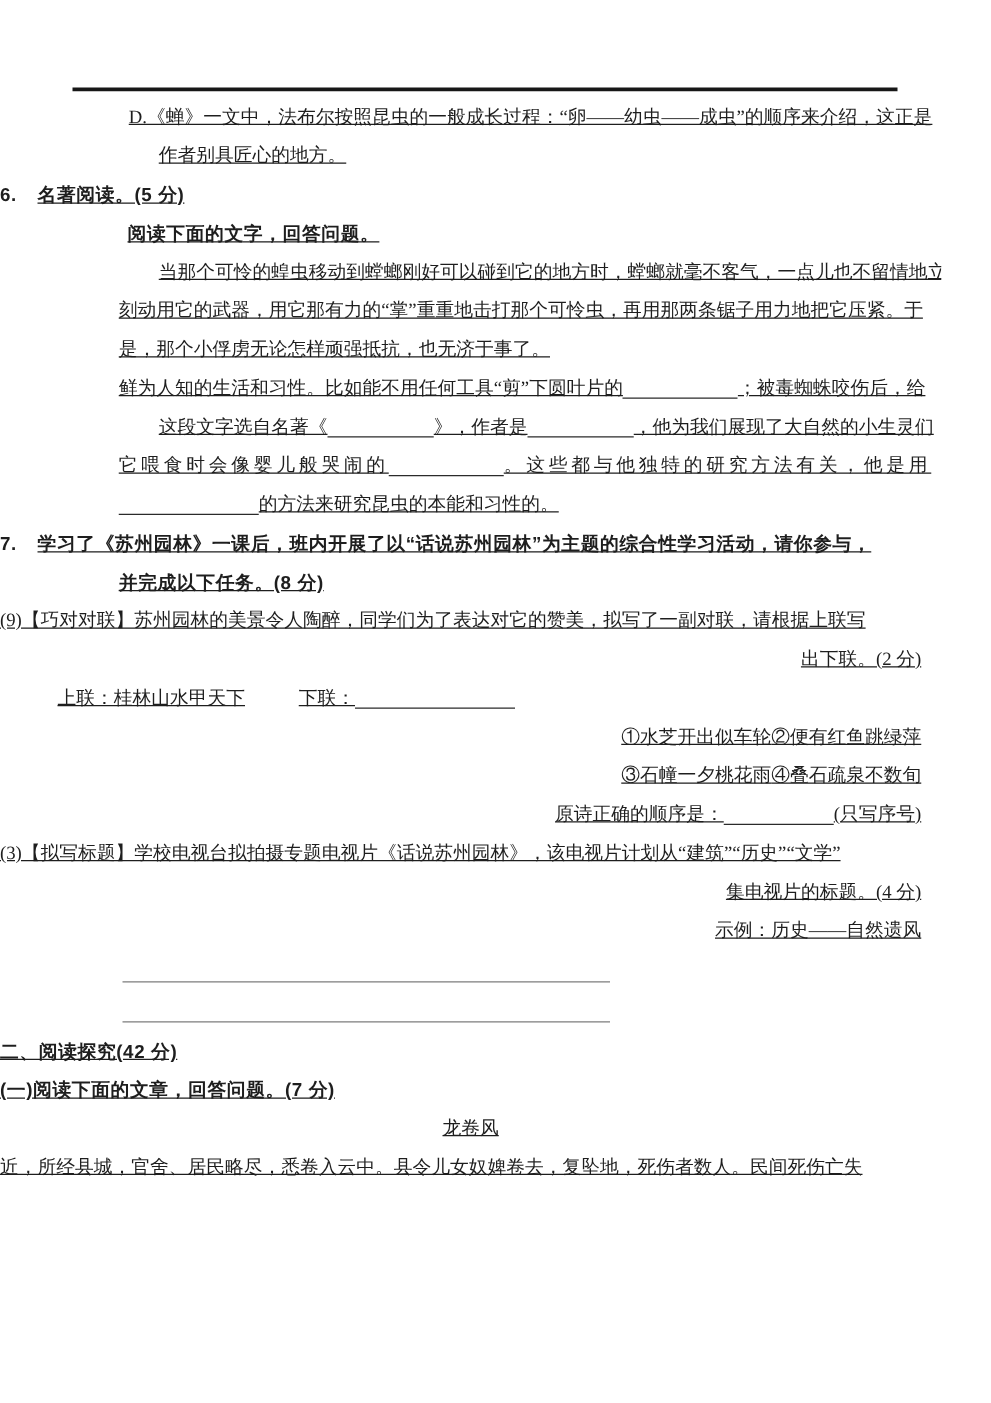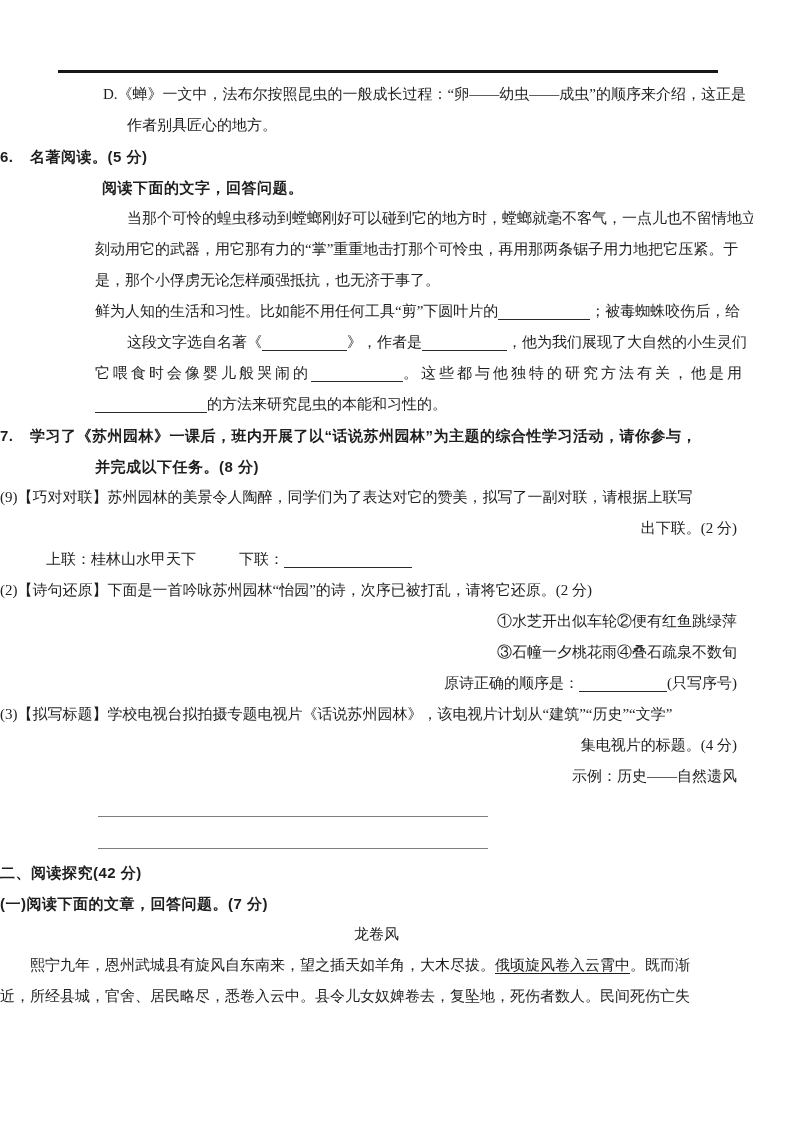--- a/index.html
+++ b/index.html
@@ -1,21 +1,21 @@
 <!DOCTYPE html>
 <html><head>
 <meta charset="utf-8">
 <style>
   html,body{margin:0;padding:0;background:#ffffff;}
   body{
     width:793px;height:1122px;
     font-family:"Liberation Serif","DejaVu Serif",serif;
     font-size:15px;color:#1e1e1e;
   }
-  .page{position:relative;width:753px;height:1122px;overflow:hidden;background:#fff;}
+  .page{position:relative;width:753px;height:1122px;overflow:hidden;background:#fff;text-decoration:underline;}
   .rule{margin:70px 0 6px 58px;width:660px;height:3px;background:#171717;}
   .line{height:31px;line-height:31px;margin-right:16px;white-space:nowrap;}
   .bold{font-weight:bold;font-family:"Liberation Sans","DejaVu Sans",sans-serif;letter-spacing:.5px;}
   .num{display:inline-block;width:30px;}
   .in-d{margin-left:103px;}
   .in-d2{margin-left:127px;}
   .in-text{margin-left:95px;}
   .in-instr{margin-left:102px;}
   .in-cont{margin-left:84px;text-align:right;}
   .in-sub{margin-left:46px;}
@@ -54,32 +54,30 @@
   <div class="line in-text ls3"><span>它喂食时会像婴儿般哭闹的</span><span class="blank w92"></span><span>。这些都与他独特的研究方法有关，他是用</span></div>
   <div class="line in-text"><span class="blank w112"></span><span>的方法来研究昆虫的本能和习性的。</span></div>
 
   <div class="line bold"><span class="num">7.</span><span>学习了《苏州园林》一课后，班内开展了以“话说苏州园林”为主题的综合性学习活动，请你参与，</span></div>
   <div class="line bold in-text">并完成以下任务。(8 分)</div>
 
   <div class="line">(9)【巧对对联】苏州园林的美景令人陶醉，同学们为了表达对它的赞美，拟写了一副对联，请根据上联写</div>
   <div class="line in-cont">出下联。(2 分)</div>
   <div class="line in-sub"><span>上联：桂林山水甲天下</span><span class="gap43">下联：</span><span class="blank w128"></span></div>
 
-  <div class="line">(2)【诗句还原】下面是一首吟咏苏州园林“怡园”的诗，次序已被打乱，请将它还原。(2 分)</div>
   <div class="line in-cont"><span>①水芝开出似车轮</span><span class="gap14">②便有红鱼跳绿萍</span></div>
   <div class="line in-cont"><span>③石幢一夕桃花雨</span><span class="gap14">④叠石疏泉不数旬</span></div>
   <div class="line in-cont"><span>原诗正确的顺序是：</span><span class="blank w88"></span><span>(只写序号)</span></div>
 
   <div class="line">(3)【拟写标题】学校电视台拟拍摄专题电视片《话说苏州园林》，该电视片计划从“建筑”“历史”“文学”</div>
   <div class="line in-cont">集电视片的标题。(4 分)</div>
   <div class="line in-cont">示例：历史——自然遗风</div>
 
   <div class="ans-line"></div>
   <div class="ans-line"></div>
 
   <div class="line bold sec-gap">二、阅读探究(42 分)</div>
   <div class="line bold">(一)阅读下面的文章，回答问题。(7 分)</div>
 
   <div class="line center">龙卷风</div>
-  <div class="line indent30"><span>熙宁九年，恩州武城县有旋风自东南来，望之插天如羊角，大木尽拔。</span><span class="underlined">俄顷旋风卷入云霄中</span><span>。既而渐</span></div>
   <div class="line">近，所经县城，官舍、居民略尽，悉卷入云中。县令儿女奴婢卷去，复坠地，死伤者数人。民间死伤亡失</div>
 
 </div>
 
 </body></html>

